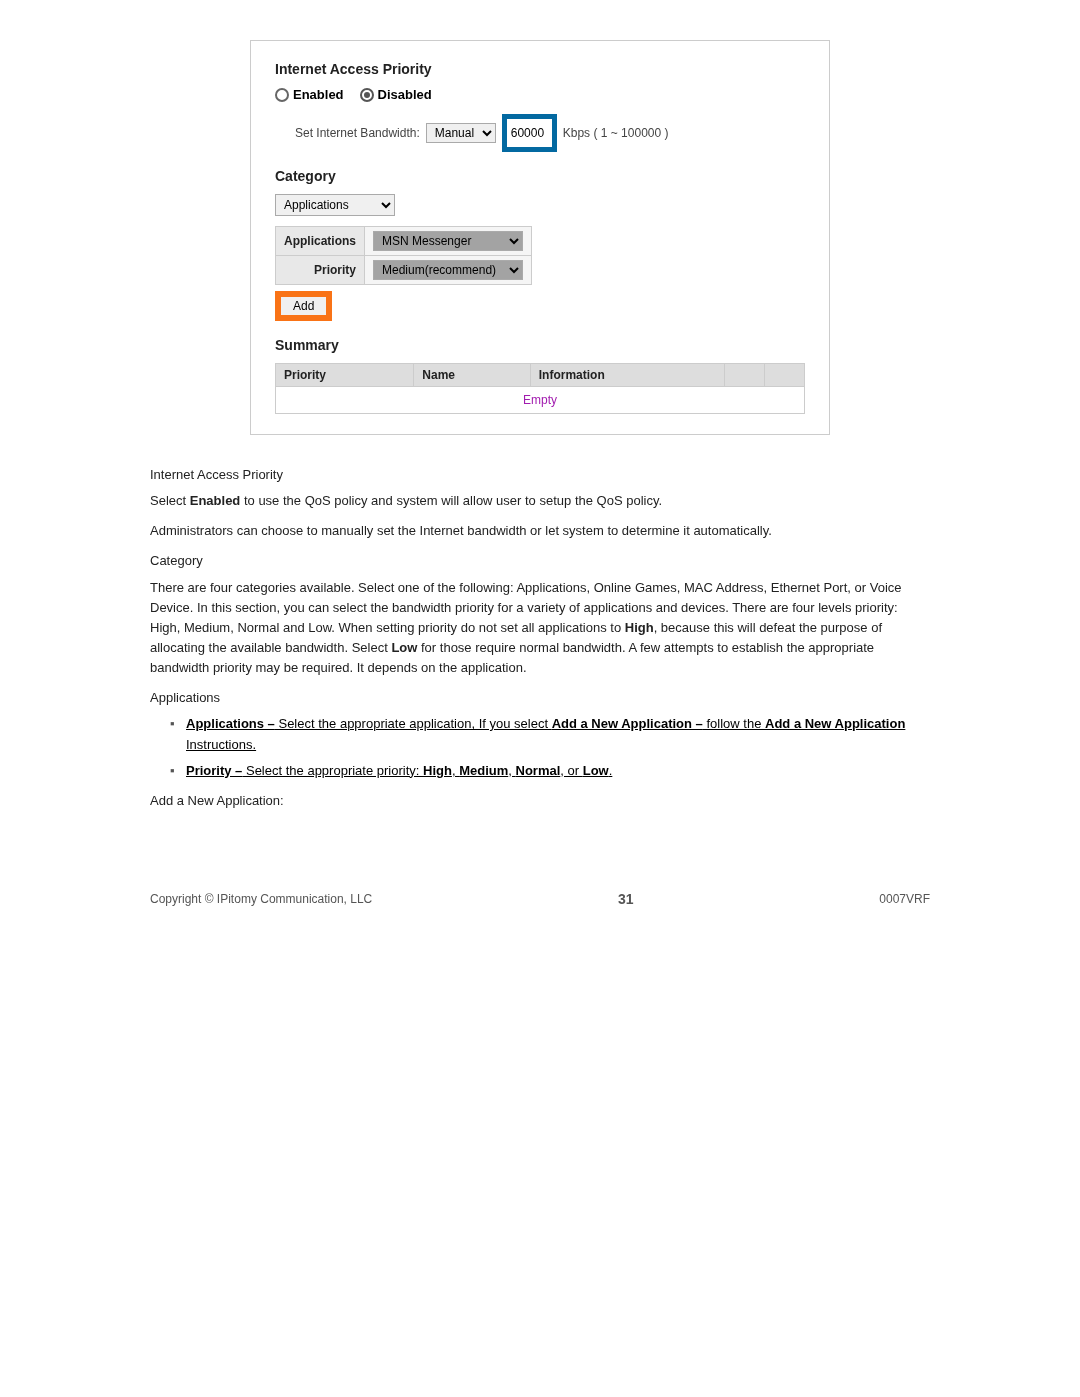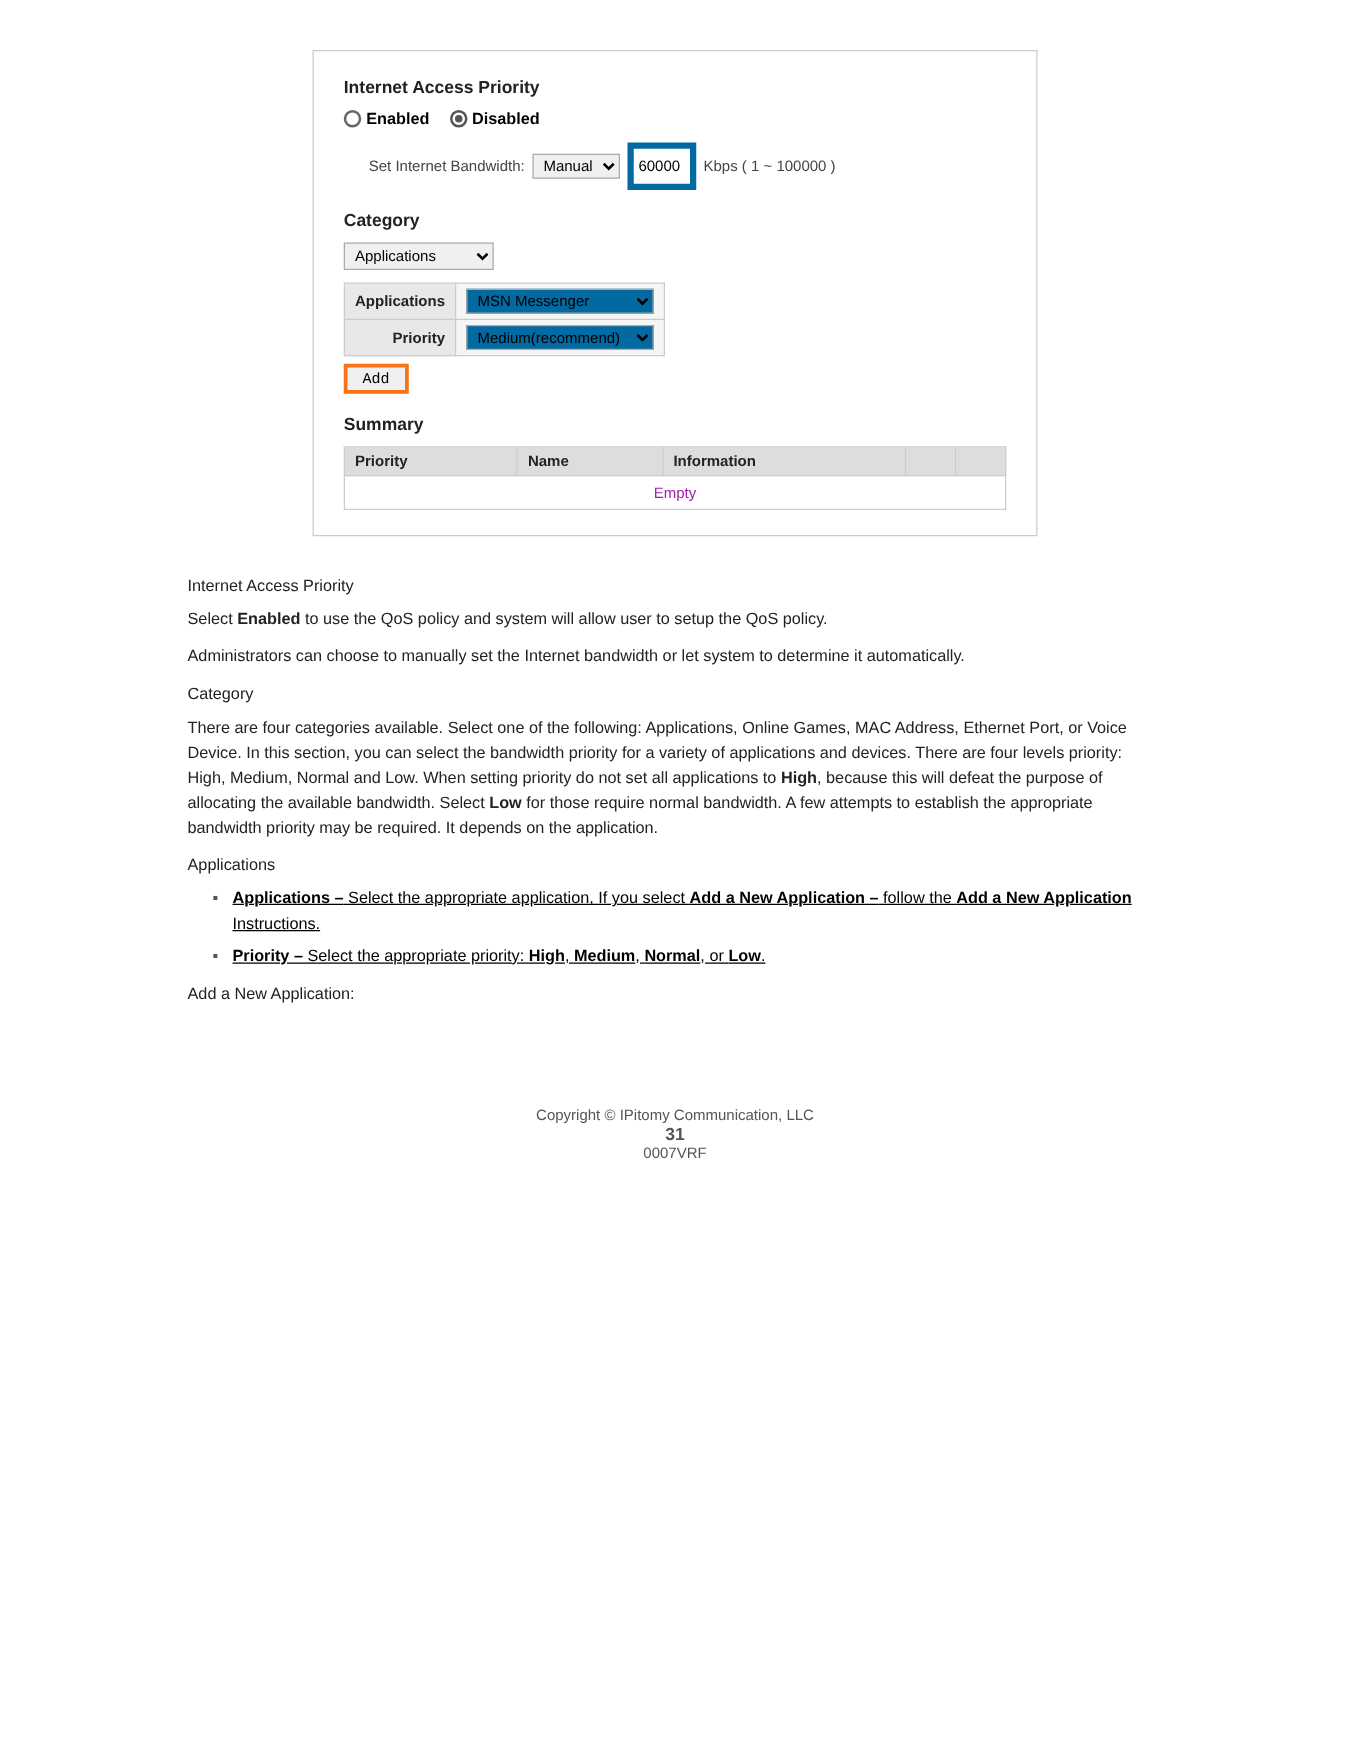--- a/index.html
+++ b/index.html
@@ -138,39 +138,38 @@
     .app-table td.label-cell {
       text-align: right;
       background: #e8e8e8;
       font-weight: bold;
       font-size: 12px;
       color: #222;
     }
 
     .app-select {
       border: 1px solid #aaa;
-      background: #0369a1;
+      background: #a3a3a3;
       font-size: 12px;
       padding: 1px 4px;
       height: 20px;
       width: 150px;
     }
 
     .add-btn-row {
       margin-top: 6px;
       margin-bottom: 16px;
     }
 
     .add-btn {
-      border: 3px solid #f97316;
+      border: 6px solid #f97316;
       background: #f0f0f0;
       font-size: 12px;
       padding: 2px 12px;
       cursor: pointer;
-      font-family: Liberation Mono, monospace;
     }
 
     .summary-section {
       margin-top: 4px;
     }
 
     .summary-table {
       border-collapse: collapse;
       width: 100%;
     }
@@ -245,21 +244,20 @@
       display: flex;
       justify-content: space-between;
       align-items: center;
       margin-top: 80px;
       width: 780px;
       margin-left: auto;
       margin-right: auto;
       font-size: 12px;
       color: #555;
       border-top: none;
-      flex-direction: column;
     }
 
     .page-number {
       font-size: 14px;
       font-weight: bold;
     }
   </style>
 </head>
 <body>
 

